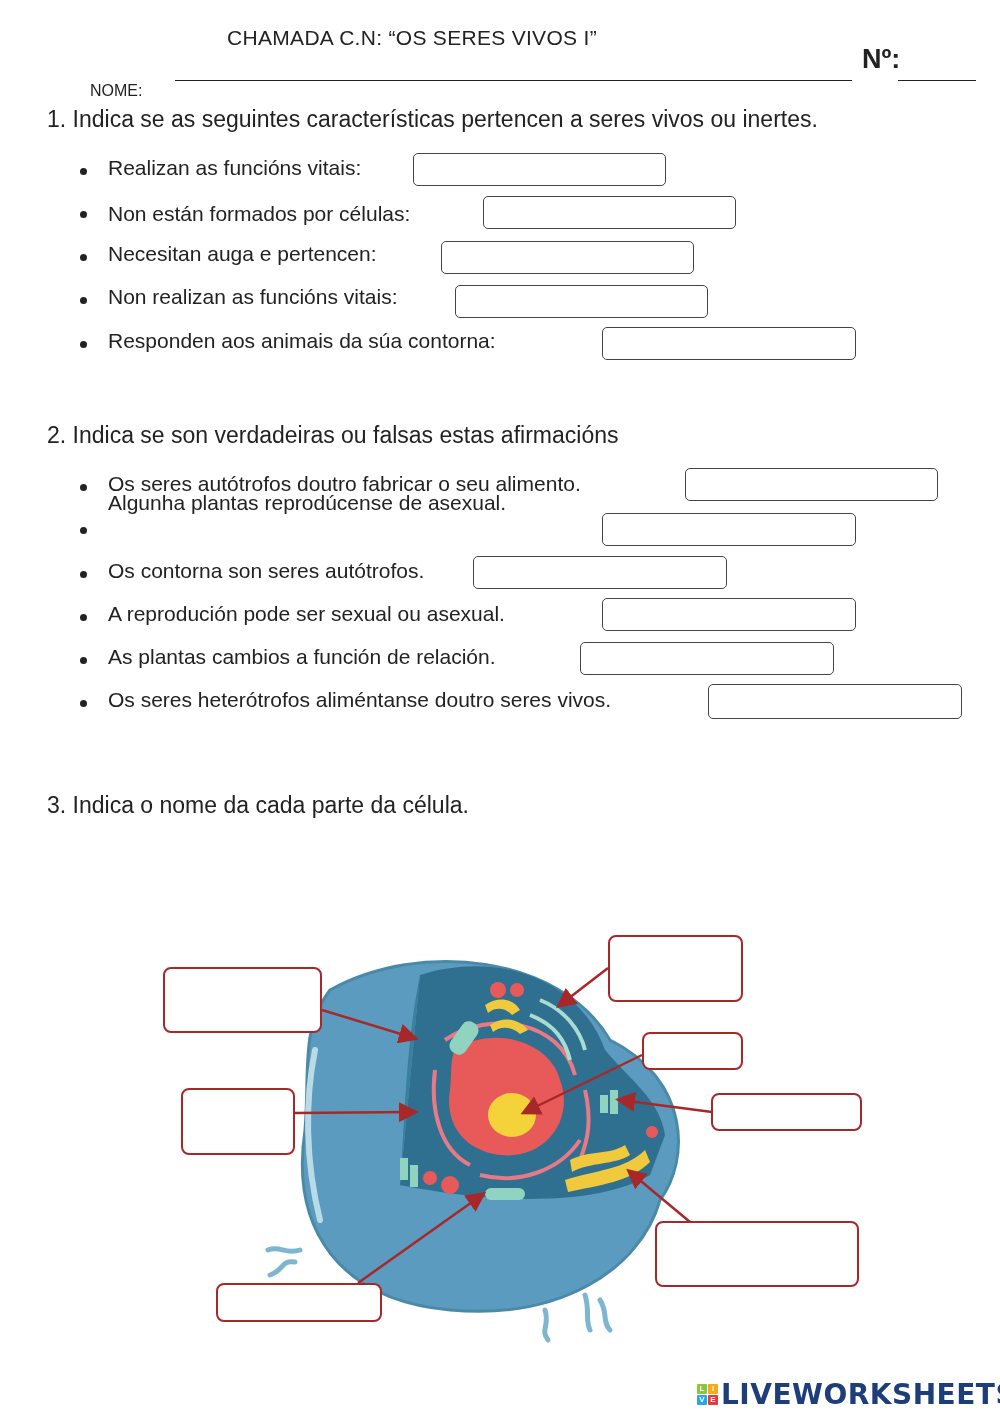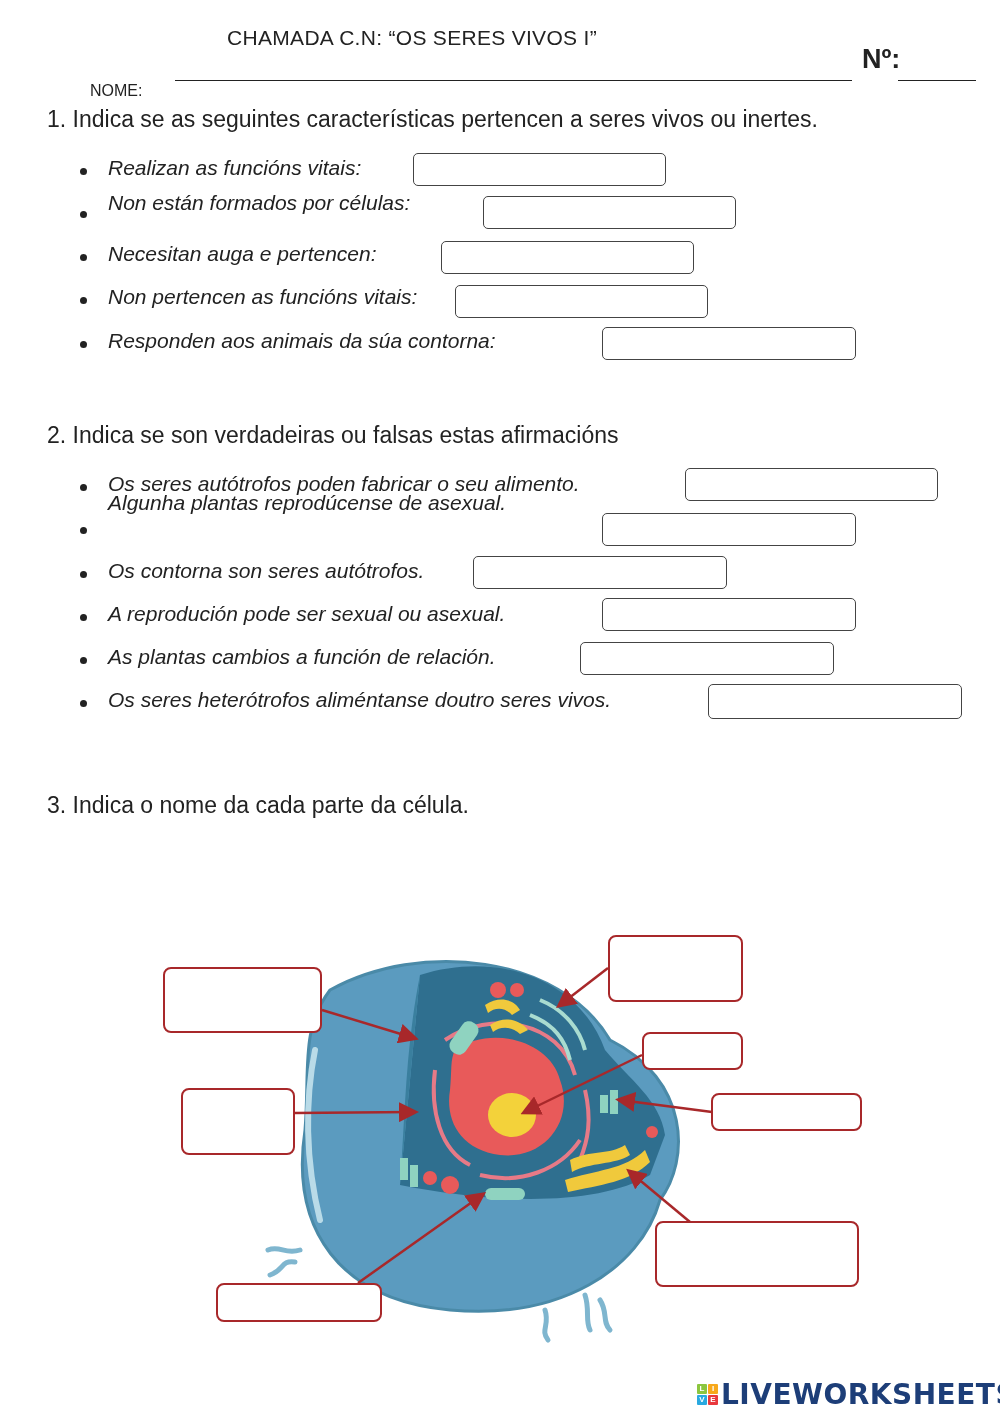--- a/index.html
+++ b/index.html
@@ -5,21 +5,21 @@
   html, body { margin:0; padding:0; background:#ffffff; }
   body { width:1000px; height:1413px; position:relative; overflow:hidden;
          font-family:"Liberation Sans", sans-serif; color:#222; }
   .abs { position:absolute; }
   .title { left:0; width:824px; top:26px; text-align:center; font-size:21px; letter-spacing:0.3px; }
   .name-label { left:90px; top:56px; font-size:16px;margin-top:26px; }
   .name-line { left:175px; top:80px; width:677px; border-bottom:1.5px solid #222; }
   .num-label { left:862px; top:44px; font-size:27px;font-weight:bold; }
   .num-line { left:898px; top:80px; width:78px; border-bottom:1.5px solid #222; }
   .q { font-size:23px; left:47px; }
-  .item { font-size:21px; left:108px; white-space:nowrap;font-style:italic; }
+  .item { font-size:21px; left:108px; white-space:nowrap; }
   .bullet { width:7px; height:7px; background:#222; border-radius:50%; left:80px; }
   .ansbox { border:1.5px solid #444; border-radius:5px; background:#fff; height:33px; box-sizing:border-box; }
   .redbox { border:2.5px solid #a8282a; border-radius:8px; background:#fff; box-sizing:border-box; }
   .logo { left:697px; top:1378px; display:flex; align-items:center; }
   .logo-grid { display:grid; grid-template-columns:10px 10px; grid-gap:1px; margin-right:3px; }
   .logo-grid span { width:10px; height:10px; font-size:8px; color:#fff; font-weight:bold; text-align:center; line-height:10px; border-radius:1px; }
   .logo-text { font-size:28px; font-weight:bold; color:#1d3e78; letter-spacing:0.5px; font-family:"DejaVu Sans", sans-serif; }
 </style>
 </head>
 <body>
@@ -30,39 +30,39 @@
 <div class="abs num-label">Nº:</div>
 <div class="abs num-line"></div>
 
 <div class="abs q" style="top:106px">1. Indica se as seguintes características pertencen a seres vivos ou inertes.</div>
 
 <div class="abs bullet" style="top:168px"></div>
 <div class="abs item" style="top:156px">Realizan as funcións vitais:</div>
 <div class="abs ansbox" style="left:413px;top:153px;width:253px"></div>
 
 <div class="abs bullet" style="top:211px"></div>
-<div class="abs item" style="top:191px">Non están formados por células:</div>
+<div class="abs item" style="top:202px">Non están formados por células:</div>
 <div class="abs ansbox" style="left:483px;top:196px;width:253px"></div>
 
 <div class="abs bullet" style="top:254px"></div>
 <div class="abs item" style="top:242px">Necesitan auga e pertencen:</div>
 <div class="abs ansbox" style="left:441px;top:241px;width:253px"></div>
 
 <div class="abs bullet" style="top:297px"></div>
-<div class="abs item" style="top:285px">Non pertencen as funcións vitais:</div>
+<div class="abs item" style="top:285px">Non realizan as funcións vitais:</div>
 <div class="abs ansbox" style="left:455px;top:285px;width:253px"></div>
 
 <div class="abs bullet" style="top:341px"></div>
 <div class="abs item" style="top:329px">Responden aos animais da súa contorna:</div>
 <div class="abs ansbox" style="left:602px;top:327px;width:254px"></div>
 
 <div class="abs q" style="top:422px">2. Indica se son verdadeiras ou falsas estas afirmacións</div>
 
 <div class="abs bullet" style="top:484px"></div>
-<div class="abs item" style="top:472px">Os seres autótrofos poden fabricar o seu alimento.</div>
+<div class="abs item" style="top:472px">Os seres autótrofos doutro fabricar o seu alimento.</div>
 <div class="abs ansbox" style="left:685px;top:468px;width:253px"></div>
 
 <div class="abs bullet" style="top:527px"></div>
 <div class="abs item" style="top:491px">Algunha plantas reprodúcense de asexual.</div>
 <div class="abs ansbox" style="left:602px;top:513px;width:254px"></div>
 
 <div class="abs bullet" style="top:571px"></div>
 <div class="abs item" style="top:559px">Os contorna son seres autótrofos.</div>
 <div class="abs ansbox" style="left:473px;top:556px;width:254px"></div>
 

